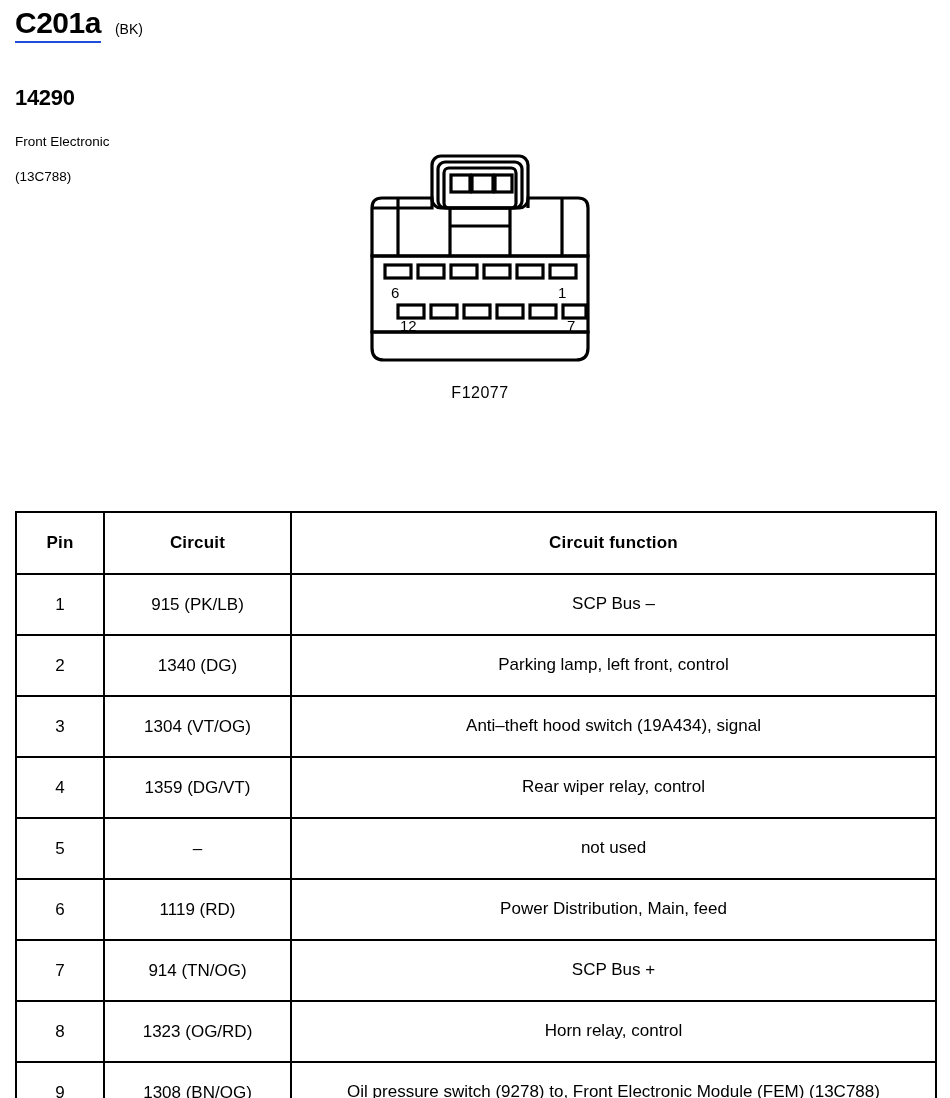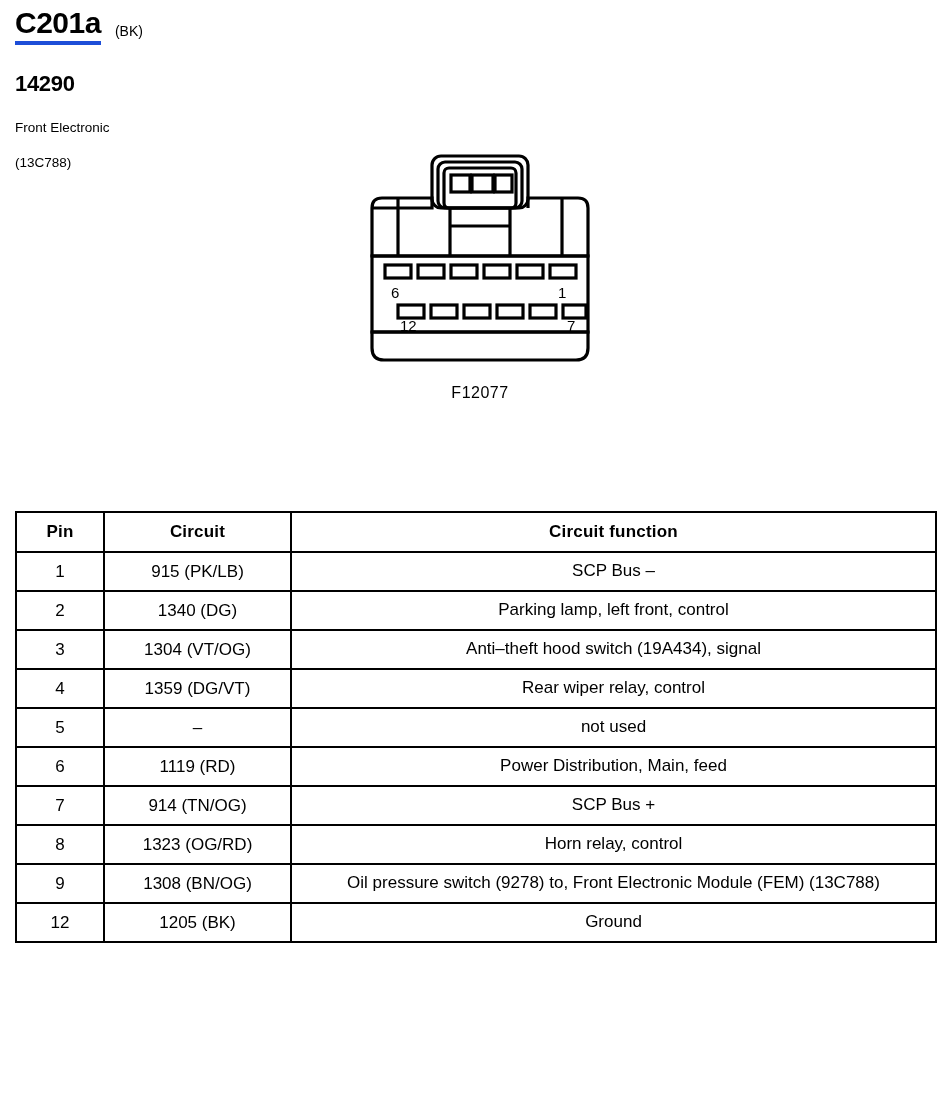--- a/index.html
+++ b/index.html
@@ -28,30 +28,30 @@
     display: flex;
     align-items: flex-end;
     gap: 14px;
   }
   #connector-id {
     font-size: 30px;
     font-weight: bold;
     letter-spacing: -0.5px;
     line-height: 1.0;
     padding-bottom: 3px;
-    border-bottom: 4px solid #1d4ed8;
+    border-bottom: 2px solid #1d4ed8;
     display: inline-block;
   }
   #connector-color-code {
     font-size: 14px;
     line-height: 1.0;
     padding-bottom: 7px;
   }
   #part-number {
-    margin-top: 26px;
+    margin-top: 42px;
     font-size: 22px;
     font-weight: bold;
     letter-spacing: -0.3px;
   }
   #component-desc {
     margin-top: 21px;
     font-size: 13.5px;
     line-height: 1.52;
   }
   #component-desc div { white-space: pre; margin-top: 14px; }
@@ -80,21 +80,21 @@
     border-collapse: collapse;
     table-layout: fixed;
   }
   #pin-table col.col-pin { width: 88px; }
   #pin-table col.col-circuit { width: 187px; }
   #pin-table col.col-function { width: 645px; }
 
   #pin-table th,
   #pin-table td {
     border: 2px solid #000;
-    padding: 0;
+    padding: 11px;
     vertical-align: middle;
   }
   #pin-table thead th {
     height: 38px;
     font-size: 17px;
     font-weight: bold;
     text-align: center;
     letter-spacing: 0.2px;
   }
   #pin-table tbody td {

